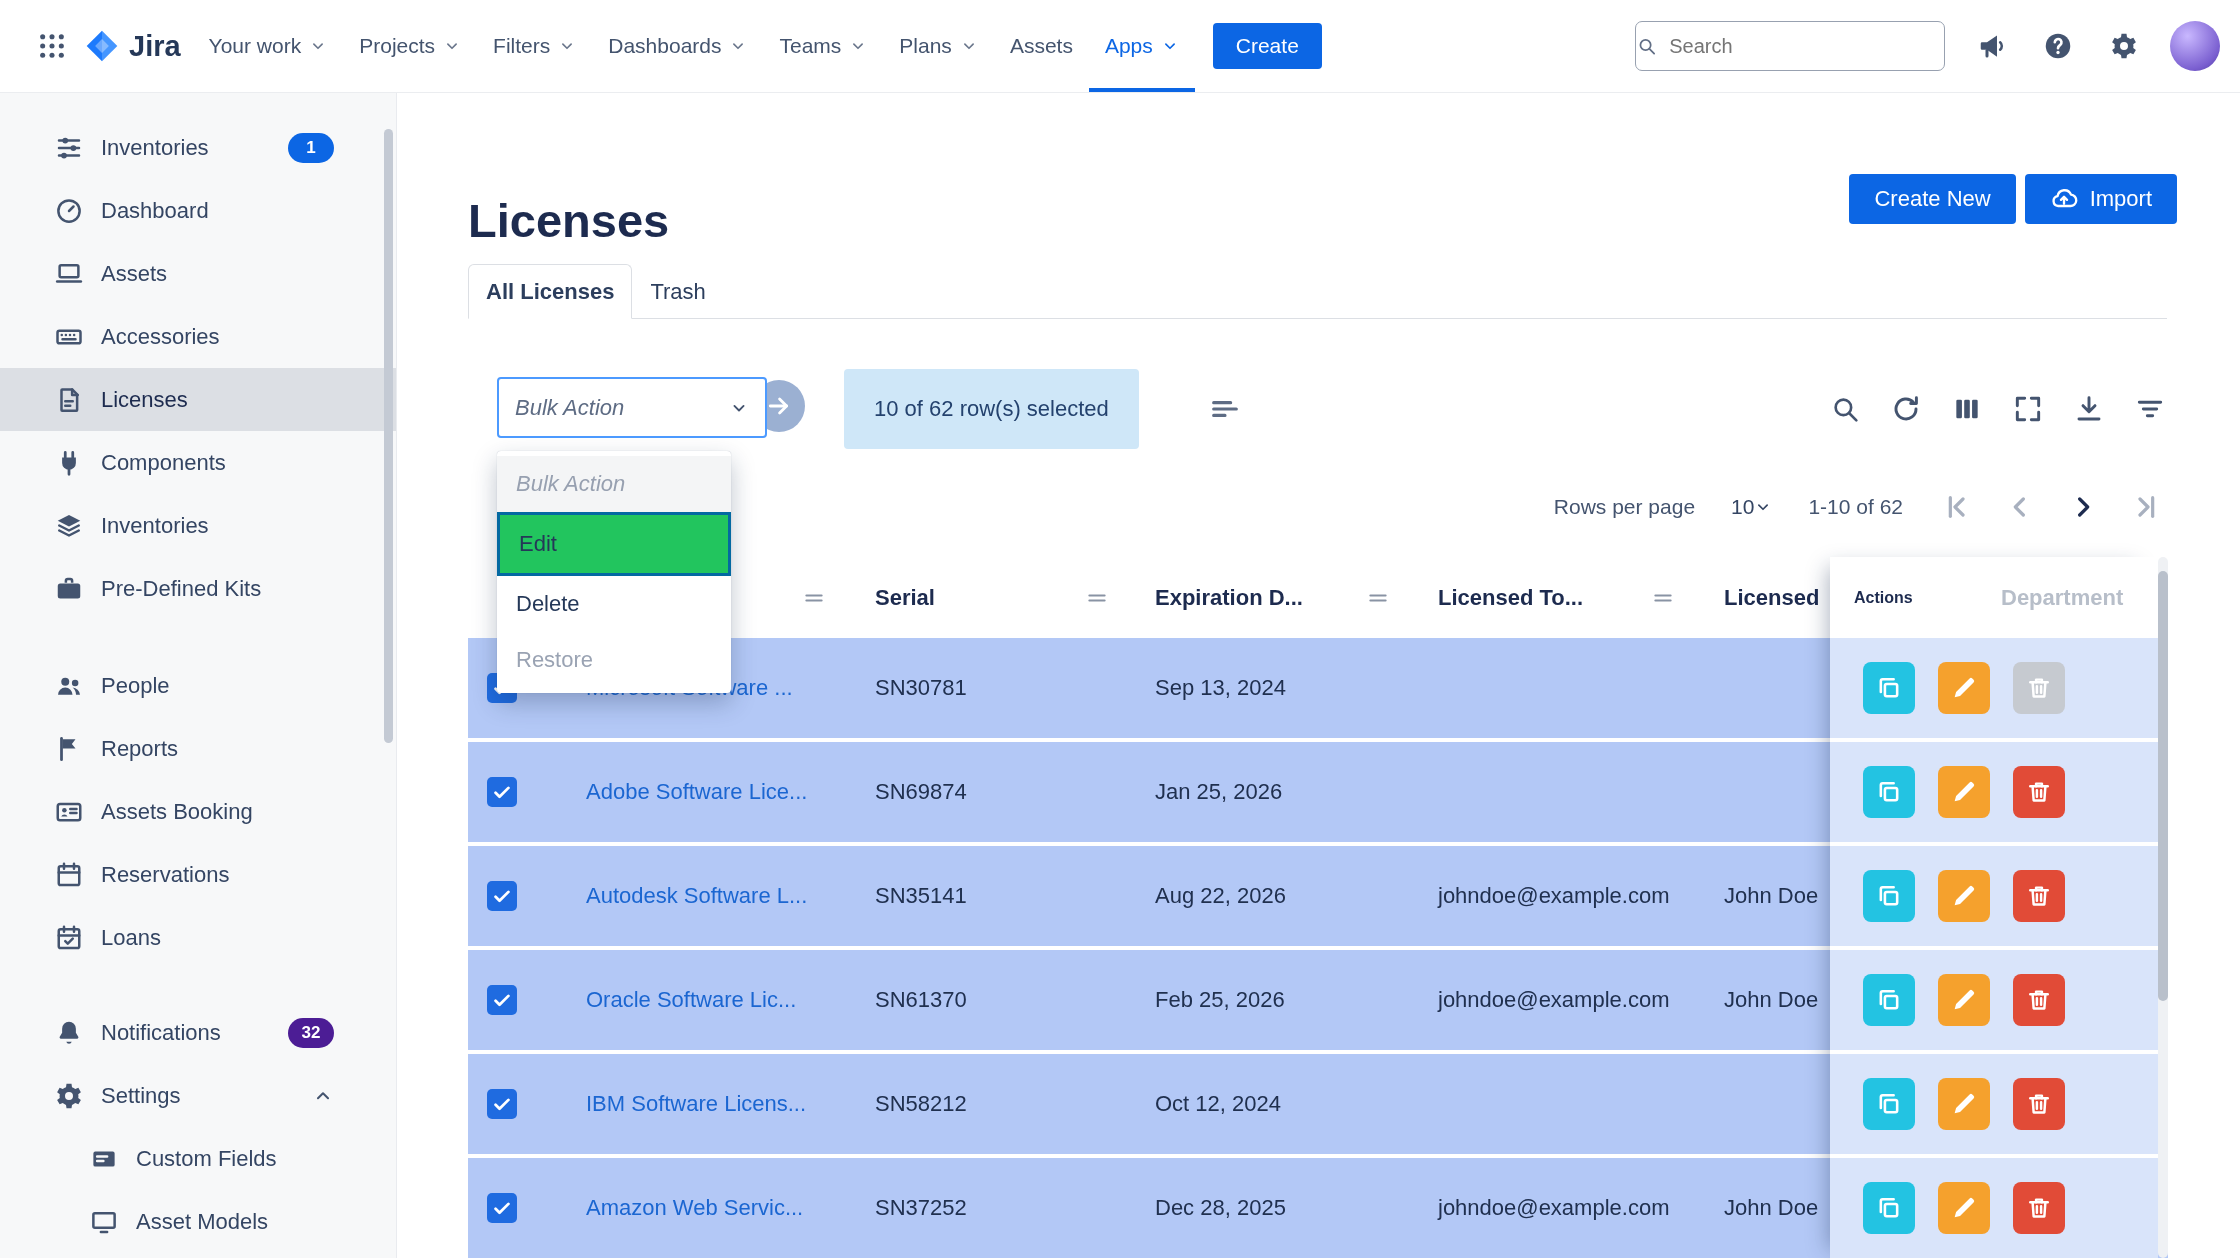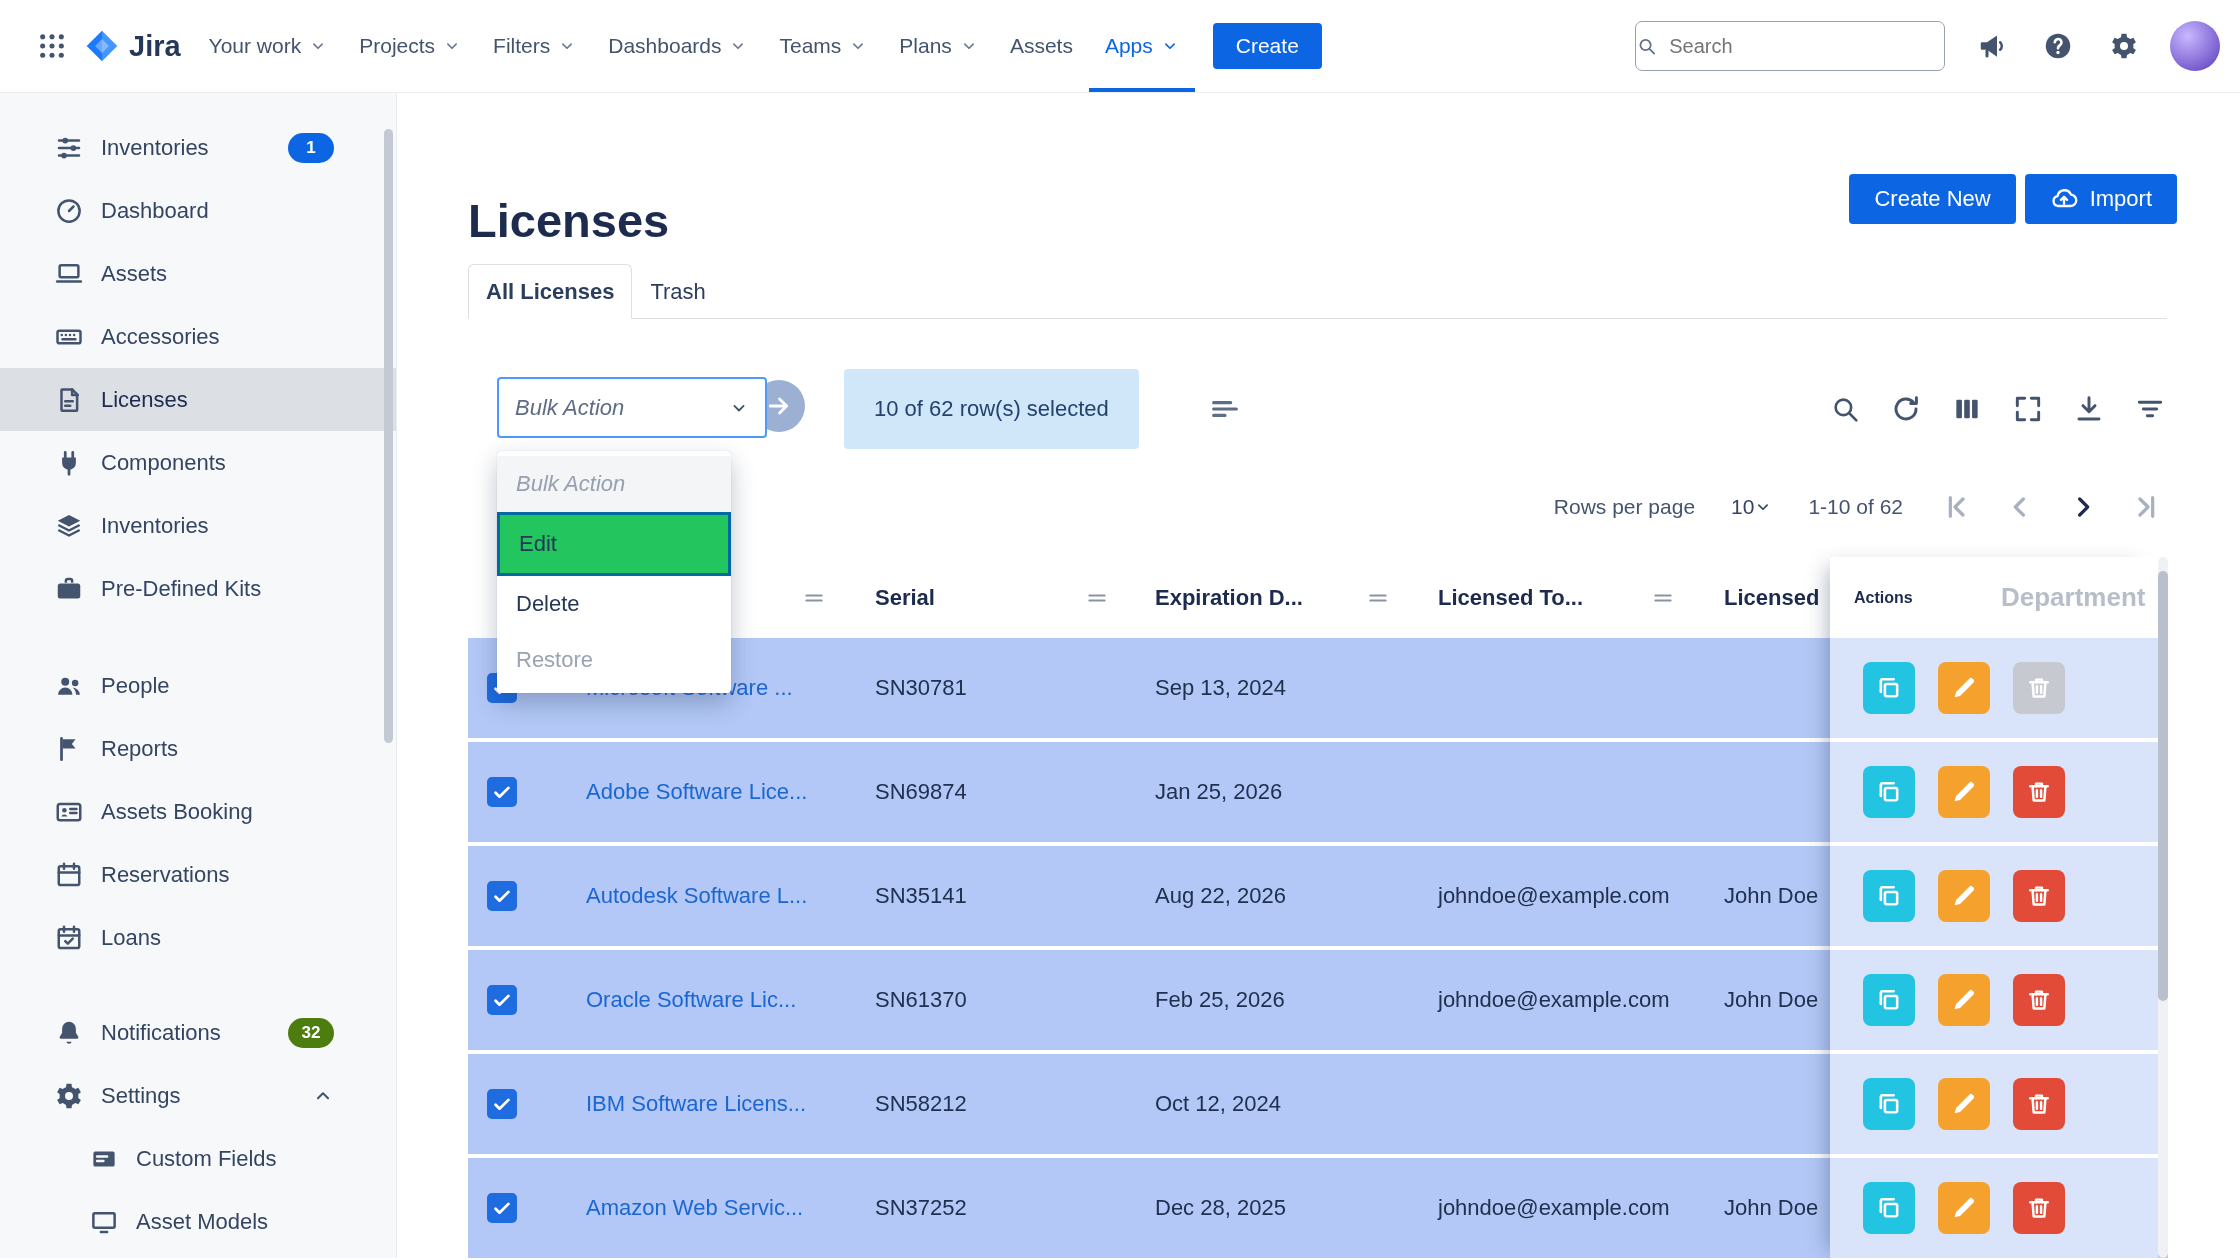--- a/index.html
+++ b/index.html
@@ -35,21 +35,21 @@
   .sidebar{position:absolute;top:92px;left:0;width:396px;bottom:2px;background:#f7f8f9;border-right:1px solid #e9ebef;
     padding-top:24px;overflow:hidden}
   .side-item{display:flex;align-items:center;gap:17px;height:63px;padding:0 62px 0 54px;font-size:22px;font-weight:500;
     color:#344563;cursor:pointer}
   .side-item svg{color:#44546f;flex:0 0 auto}
   .side-item.selected{background:#dcdfe4;color:#1d2b4f}
   .side-label{white-space:nowrap}
   .badge{margin-left:auto;min-width:30px;height:30px;border-radius:16px;display:flex;align-items:center;justify-content:center;
     font-size:17px;font-weight:700;color:#fff;padding:0 8px}
   .badge.blue{background:#0c66e4}
-  .badge.red{background:#4d7c0f}
+  .badge.red{background:#4c1d95}
   .side-gap1{height:34px}
   .side-gap2{height:32px}
   .side-item.sub{padding-left:89px}
   .side-chev{margin-left:auto;color:#44546f}
   .side-scrollbar{position:absolute;top:37px;right:3px;width:9px;height:614px;border-radius:5px;background:#c4cad4;cursor:grab}
 
   
   .main{position:absolute;top:92px;left:397px;right:0;bottom:0;background:#fff}
   .page-title{position:absolute;left:71px;top:70px;font-size:47px;font-weight:600;color:#1d2b4f}
   .head-actions{position:absolute;top:82px;right:63px;display:flex;gap:9px}
@@ -100,21 +100,21 @@
   .cell{position:absolute;top:0;height:100px;display:flex;align-items:center;font-size:22px;color:#20304f;white-space:nowrap}
   .cell.link{color:#1b66d1;cursor:pointer}
   .c-name{left:118px}.c-serial{left:407px}.c-exp{left:687px}.c-email{left:970px}.c-lname{left:1256px}
   .checkbox{position:absolute;left:19px;top:35px;width:30px;height:30px;border-radius:5px;background:#1f6be0;
     display:flex;align-items:center;justify-content:center;cursor:pointer;border:none;padding:0;color:#fff}
 
   
   .actions-col{position:absolute;left:1362px;top:0;width:328px;height:703px;background:#fff;z-index:10;
     box-shadow:-12px 0 20px -10px rgba(23,43,77,.35)}
   .actions-title{position:absolute;left:24px;top:0;height:81px;display:flex;align-items:center;font-size:16px;font-weight:700;color:#1d2b4f}
-  .ghost-col{position:absolute;left:171px;top:0;height:81px;display:flex;align-items:center;font-size:26px;font-weight:700;color:#b7bec9}
+  .ghost-col{position:absolute;left:171px;top:0;height:81px;display:flex;align-items:center;font-size:22px;font-weight:700;color:#b7bec9}
   .acts-row{position:absolute;left:0;right:0;height:100px;background:#d9e4fa;display:flex;align-items:center;gap:23px;padding-left:33px}
   .abtn{width:52px;height:52px;border:none;border-radius:8px;display:flex;align-items:center;justify-content:center;
     color:#fff;cursor:pointer}
   .abtn.copy{background:#23c3e2}
   .abtn.edit{background:#f5a12d}
   .abtn.del{background:#e14b37}
   .abtn.del.disabled{background:#c6cad0;cursor:default}
 
   .vscroll{position:absolute;right:0;top:0;bottom:2px;width:10px;border-radius:6px;background:#eff1f4;z-index:20}
   .vthumb{position:absolute;top:14px;width:10px;height:430px;border-radius:6px;background:#b9c0cb;cursor:grab}

